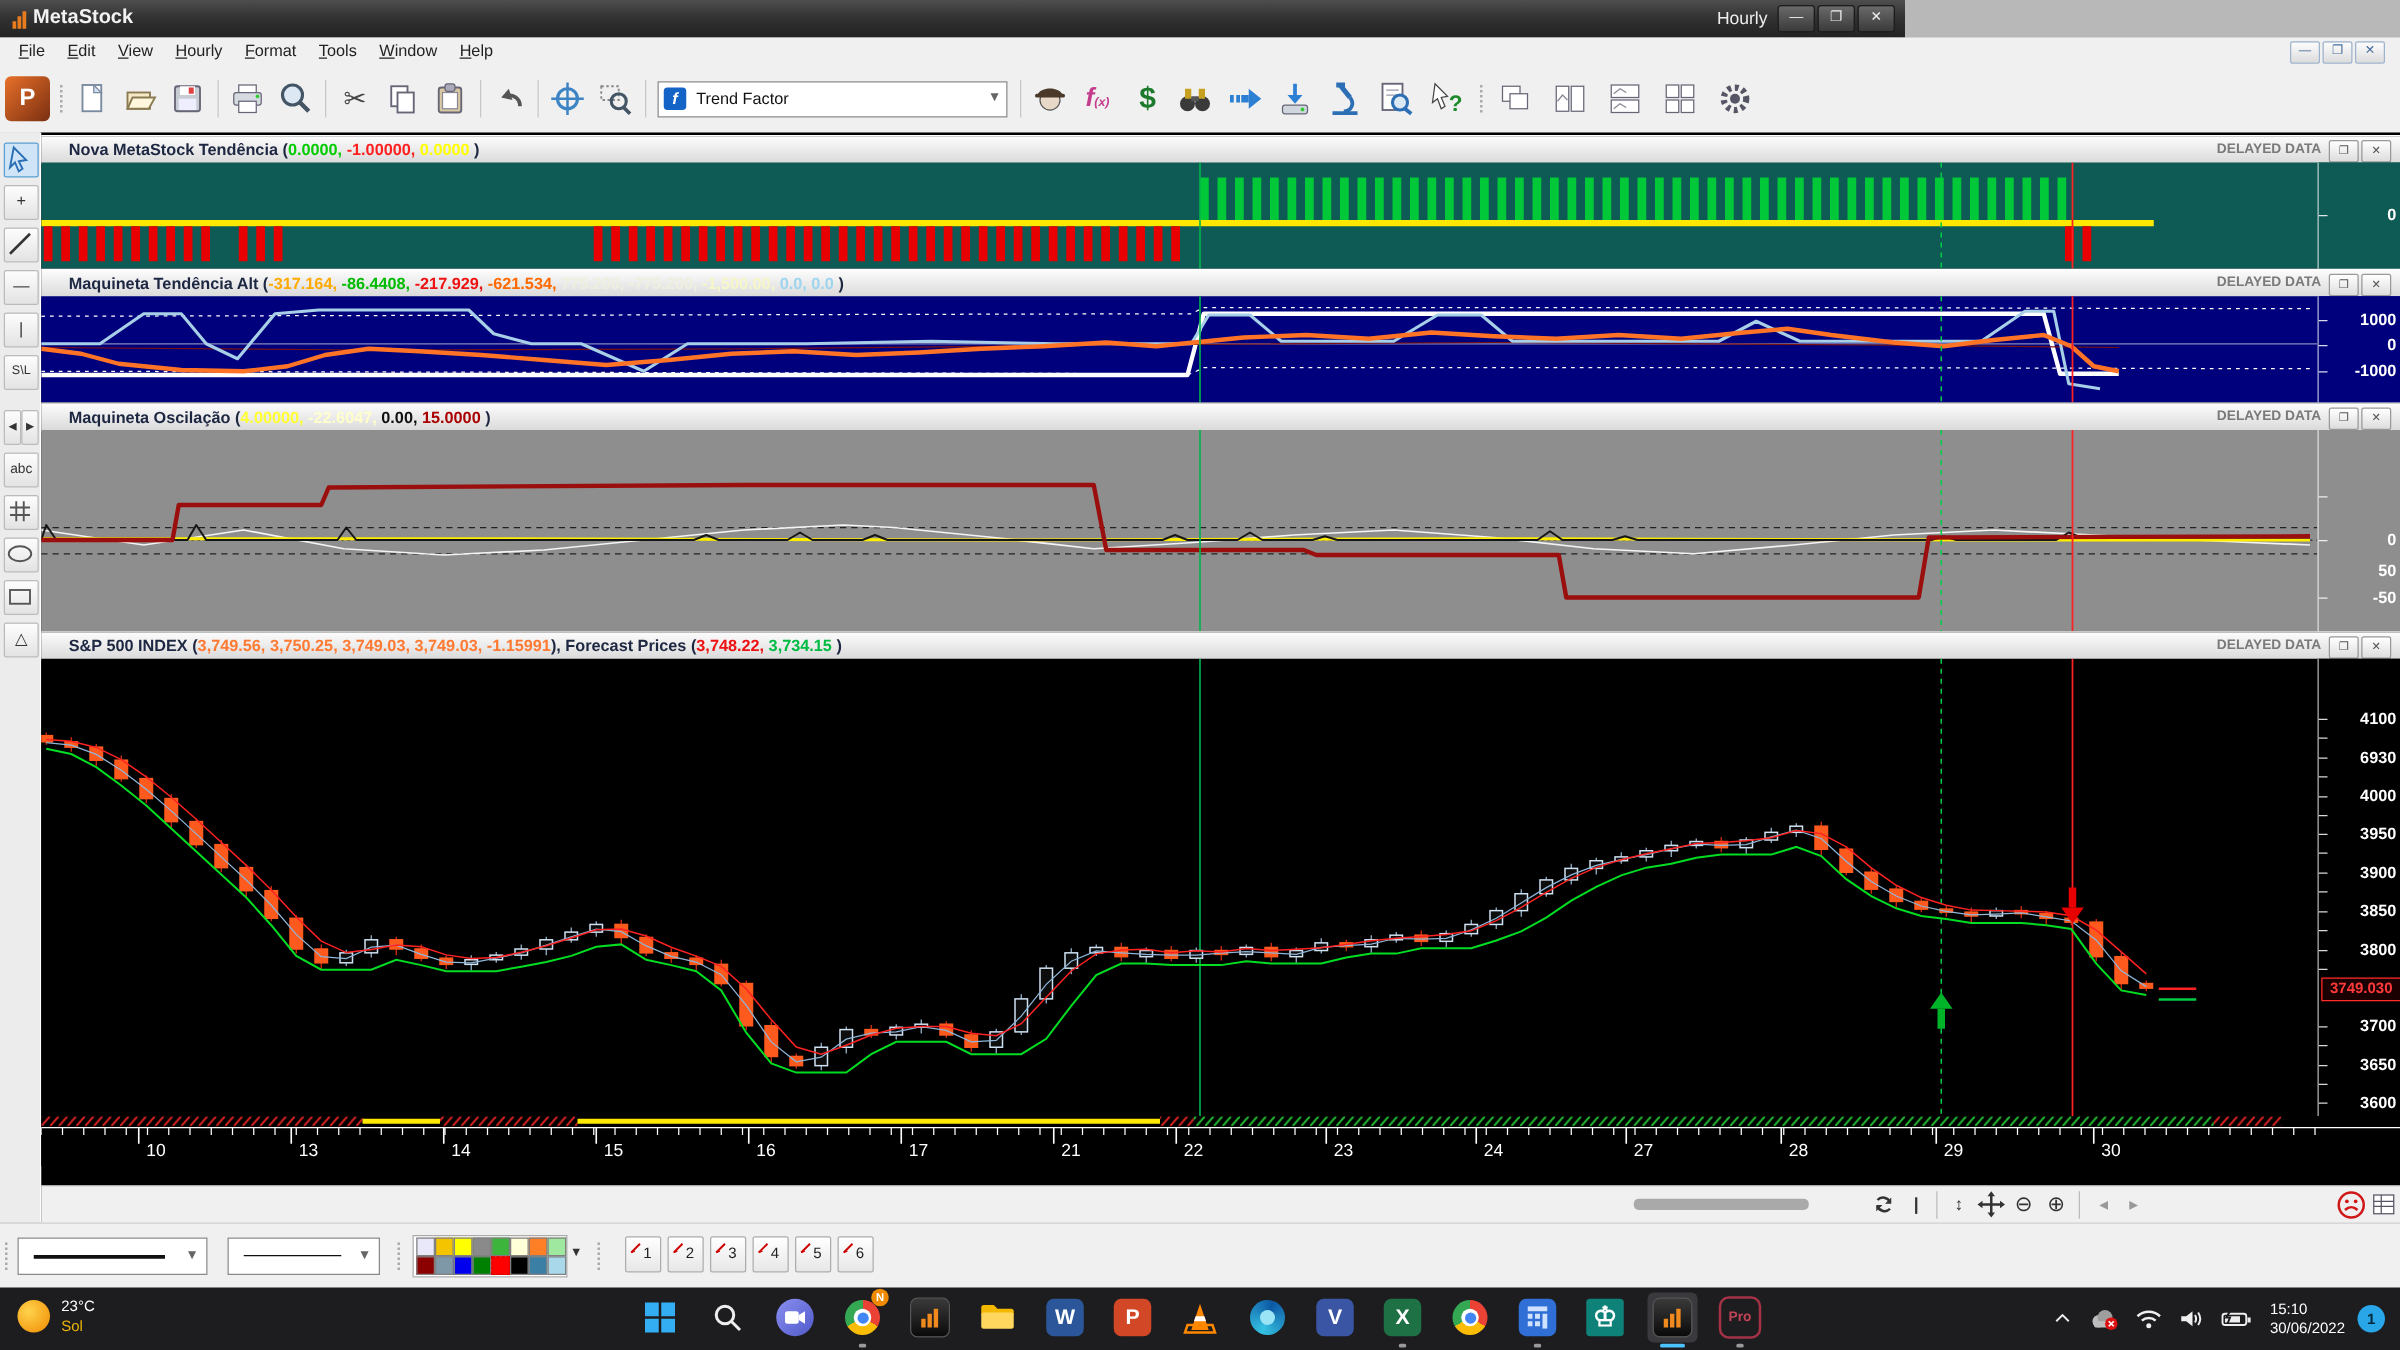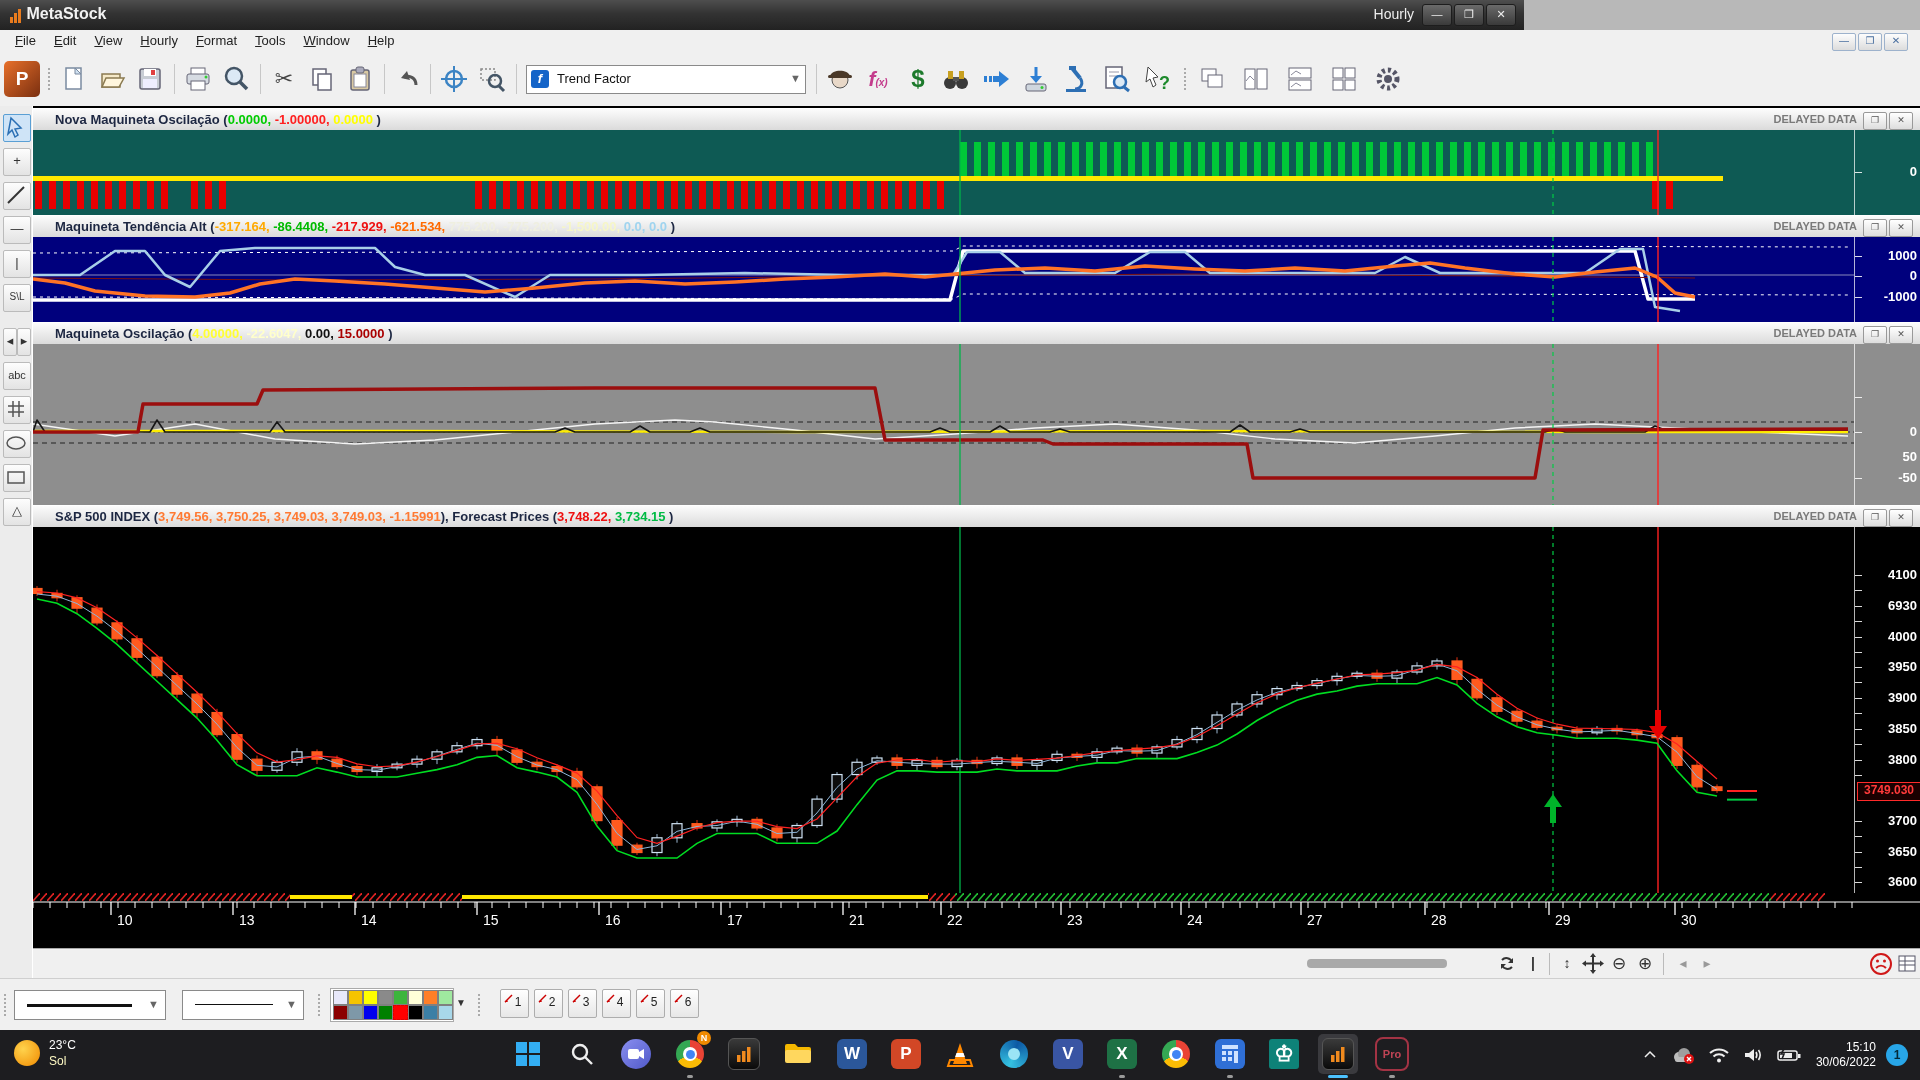--- a/index.html
+++ b/index.html
@@ -64,21 +64,21 @@
   
   #taskbar{position:absolute;left:0;top:1030px;width:1920px;height:50px;background:#1d1d20;color:#fff;}
   .tk-ic{width:40px;height:40px;position:relative;display:flex;align-items:center;justify-content:center;
     border-radius:5px;margin:0 7px;}
   .tk-ic.active{background:#3a3a3e;}
   .rundot{position:absolute;bottom:-4px;left:17px;width:6px;height:3px;border-radius:2px;background:#9a9a9a;}
   .activebar{position:absolute;bottom:-4px;left:10px;width:20px;height:3px;border-radius:2px;background:#4cc2ff;}
   .sqicon{width:30px;height:30px;border-radius:6px;display:flex;align-items:center;justify-content:center;
     color:#fff;font-weight:700;font-size:17px;}
   .tray{position:absolute;right:0;top:0;height:50px;display:flex;align-items:center;}
-  .clock{text-align:right;font-size:12px;line-height:15px;margin:0 10px 0 14px;}
+  .clock{font-size:12px;line-height:15px;margin:0 10px 0 14px;}
   svg{display:block;}
 </style>
 </head>
 <body>
 
 <div id="app">
 
   <div class="titlebar">
     <div class="ms-logo">
       <span class="ms-bars"><span style="height:6px"></span><span style="height:10px"></span><span style="height:14px"></span></span>
@@ -310,21 +310,21 @@
         <svg width="24" height="24">
           <rect x="4" y="7" width="16" height="11" fill="none" stroke="#555" stroke-width="1.5"></rect>
         </svg>
       </div>
       <div class="ltool" style="top: 392px;">△</div>
     </div>
 
   <div id="chartwin">
 
     <div class="panel-header" style="top:2px">
-      <span class="ph-left" id="phl0"><span class="ph-title">Nova Maquineta Oscilação (</span><span style="color: rgb(0, 204, 0); font-weight: 700;">0.0000, </span><span style="color: rgb(255, 32, 32); font-weight: 700;">-1.00000, </span><span style="color: rgb(255, 255, 0); font-weight: 700;">0.0000 </span><span class="ph-title">)</span></span>
+      <span class="ph-left" id="phl0"><span class="ph-title">Nova MetaStock Tendência (</span><span style="color: rgb(0, 204, 0); font-weight: 700;">0.0000, </span><span style="color: rgb(255, 32, 32); font-weight: 700;">-1.00000, </span><span style="color: rgb(255, 255, 0); font-weight: 700;">0.0000 </span><span class="ph-title">)</span></span>
       <span class="delayed">DELAYED DATA</span>
       <span class="phbtn" style="right:34px">❐</span>
       <span class="phbtn" style="right:8px">✕</span>
     </div>
     <div class="panel-body" id="pb0" style="top:24px;height:85px;background:#0e5a54">
         <svg width="1821" height="85" style="position: absolute; left: 0px; top: 0px;">
           <rect x="0" y="46" width="1690" height="5" fill="#ffe800"></rect>
           <rect x="927" y="12" width="7" height="34" fill="#00c838"></rect>
           <rect x="941" y="12" width="7" height="34" fill="#00c838"></rect>
           <rect x="955" y="12" width="7" height="34" fill="#00c838"></rect>
@@ -983,21 +983,21 @@
           <path d="M1 8L8 1" stroke="#c00" stroke-width="1.5"></path>
           <path d="M1 8l3-1" stroke="#c00"></path>
         </svg><span style="margin-left:7px">6</span></div>
     </div>
 
   <div id="taskbar">
     <div style="position:absolute;left:14px;top:7px;display:flex;align-items:center">
       <div style="width:26px;height:26px;border-radius:50%;background:radial-gradient(circle at 35% 35%,#ffd34d,#f08a00)"></div>
       <div style="margin-left:9px;font-size:12px;line-height:16px">
         <div>23°C</div>
-        <div style="color:#fef9c3">Sol</div>
+        <div style="color:#eab308">Sol</div>
       </div>
     </div>
     <div id="tkicons" style="position:absolute;left:0;top:4px;width:1920px;display:flex;justify-content:center">
         <div class="tk-ic">
           <svg width="26" height="26">
             <rect x="1" y="1" width="11" height="11" fill="#33aef3"></rect>
             <rect x="14" y="1" width="11" height="11" fill="#33aef3"></rect>
             <rect x="1" y="14" width="11" height="11" fill="#33aef3"></rect>
             <rect x="14" y="14" width="11" height="11" fill="#33aef3"></rect>
           </svg>

